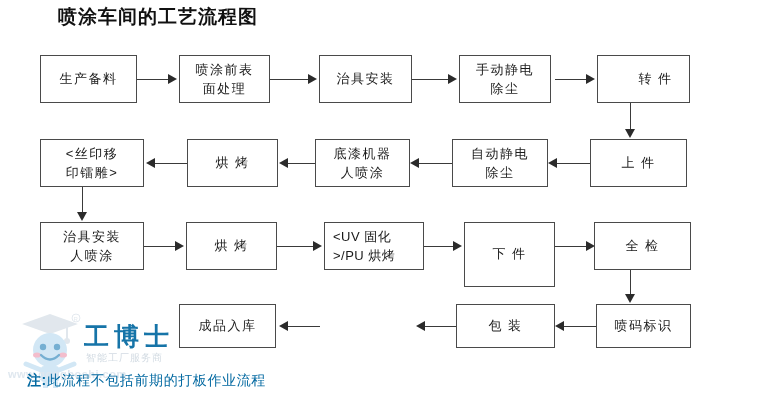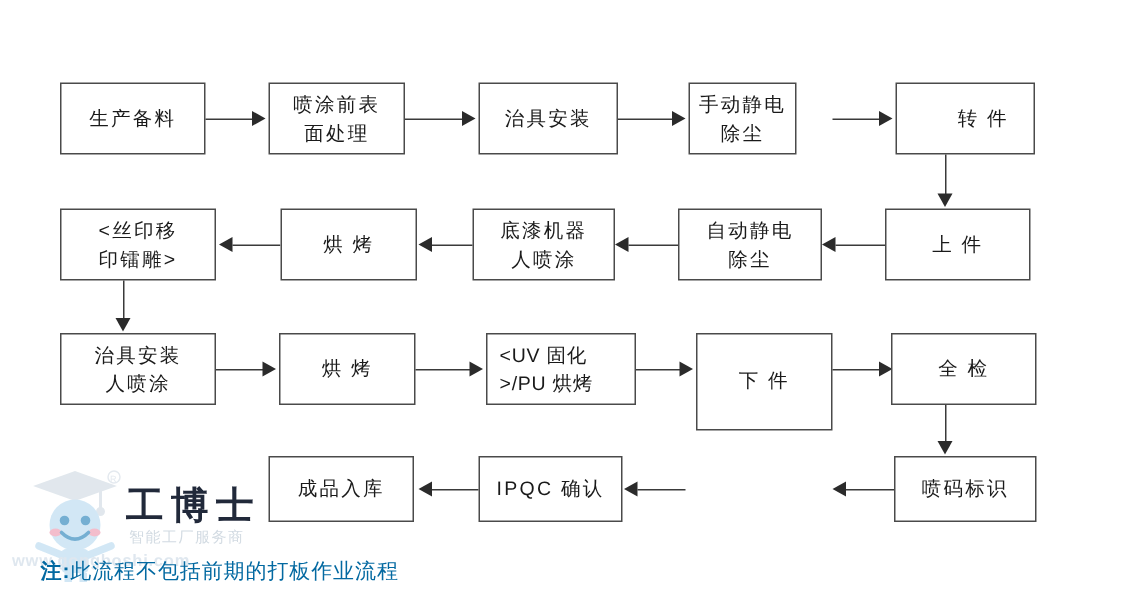--- a/index.html
+++ b/index.html
@@ -97,21 +97,21 @@
     width:190px;height:96px;
     pointer-events:none;
     opacity:.92;
   }
   .wm-text{
     position:absolute;
     left:78px; top:24px;
     font-family:Liberation Mono, monospace;
     font-size:25px;
     font-weight:bold;
-    color:#0f172a;
+    color:#0369a1;
     letter-spacing:5px;
   }
   .wm-sub{
     position:absolute;
     left:80px; top:55px;
     font-size:10px;
     color:#cfd8e0;
     letter-spacing:1px;
   }
   .wm-url{
@@ -122,41 +122,42 @@
     letter-spacing:.5px;
     font-weight:bold;
   }
   .wm-fig{position:absolute;left:8px;top:6px;}
 </style>
 </head>
 <body>
 
 <div id="canvas">
 
+  <div class="title">喷涂车间的工艺流程图</div>
 
   <div class="box" style="left:40px;top:55px;width:97px;height:48px;">
     <span class="lbl">生产备料</span>
   </div>
   <div class="hline" style="left:137px;top:79px;width:33px;"></div>
   <div class="arrow-r" style="left:168px;top:74px;"></div>
 
   <div class="box two-line" style="left:179px;top:55px;width:91px;height:48px;">
     <span class="lbl">喷涂前表
 面处理</span>
   </div>
   <div class="hline" style="left:270px;top:79px;width:40px;"></div>
   <div class="arrow-r" style="left:308px;top:74px;"></div>
 
   <div class="box" style="left:319px;top:55px;width:93px;height:48px;">
     <span class="lbl">治具安装</span>
   </div>
   <div class="hline" style="left:412px;top:79px;width:38px;"></div>
   <div class="arrow-r" style="left:448px;top:74px;"></div>
 
-  <div class="box two-line" style="left:459px;top:55px;width:72px;height:48px;">
+  <div class="box two-line" style="left:459px;top:55px;width:92px;height:48px;">
     <span class="lbl">手动静电
 除尘</span>
   </div>
   <div class="hline" style="left:555px;top:79px;width:33px;"></div>
   <div class="arrow-r" style="left:586px;top:74px;"></div>
 
   <div class="box" style="left:597px;top:55px;width:93px;height:48px;padding-left:24px;">
     <span class="lbl">转 件</span>
   </div>
 
@@ -230,26 +231,26 @@
 
   <div class="vline" style="left:630px;top:270px;height:28px;"></div>
   <div class="arrow-d" style="left:625px;top:294px;"></div>
 
   <div class="box" style="left:179px;top:304px;width:97px;height:44px;">
     <span class="lbl">成品入库</span>
   </div>
   <div class="hline" style="left:288px;top:326px;width:32px;"></div>
   <div class="arrow-l" style="left:279px;top:321px;"></div>
 
-  <div class="box" style="left:319px;top:304px;width:96px;height:44px;">
-    <span class="lbl">IPQC 确认</span>
-  </div>
   <div class="hline" style="left:425px;top:326px;width:32px;"></div>
   <div class="arrow-l" style="left:416px;top:321px;"></div>
 
+  <div class="box" style="left:456px;top:304px;width:99px;height:44px;">
+    <span class="lbl">包 装</span>
+  </div>
   <div class="hline" style="left:564px;top:326px;width:32px;"></div>
   <div class="arrow-l" style="left:555px;top:321px;"></div>
 
   <div class="box" style="left:596px;top:304px;width:95px;height:44px;">
     <span class="lbl">喷码标识</span>
   </div>
 
   <div class="wm">
     <svg class="wm-fig" width="74" height="86" viewBox="0 0 74 86">
 

